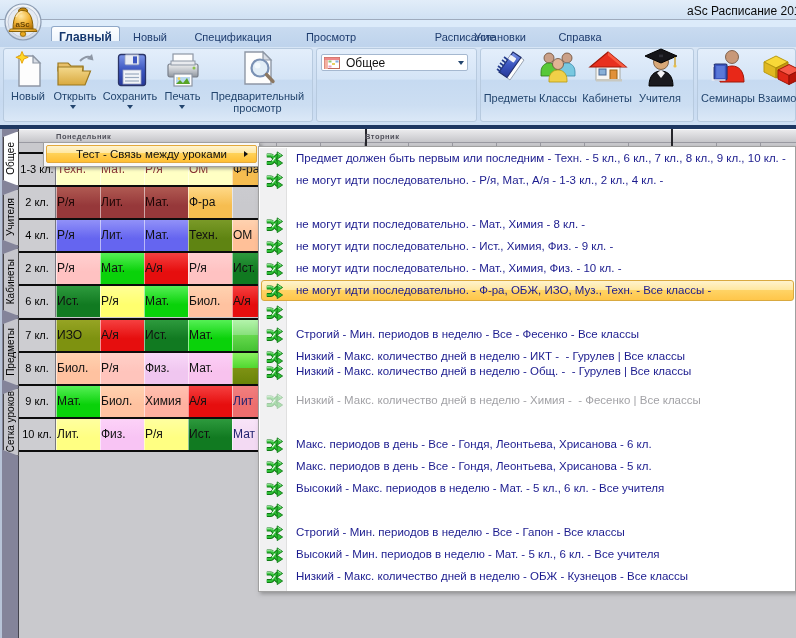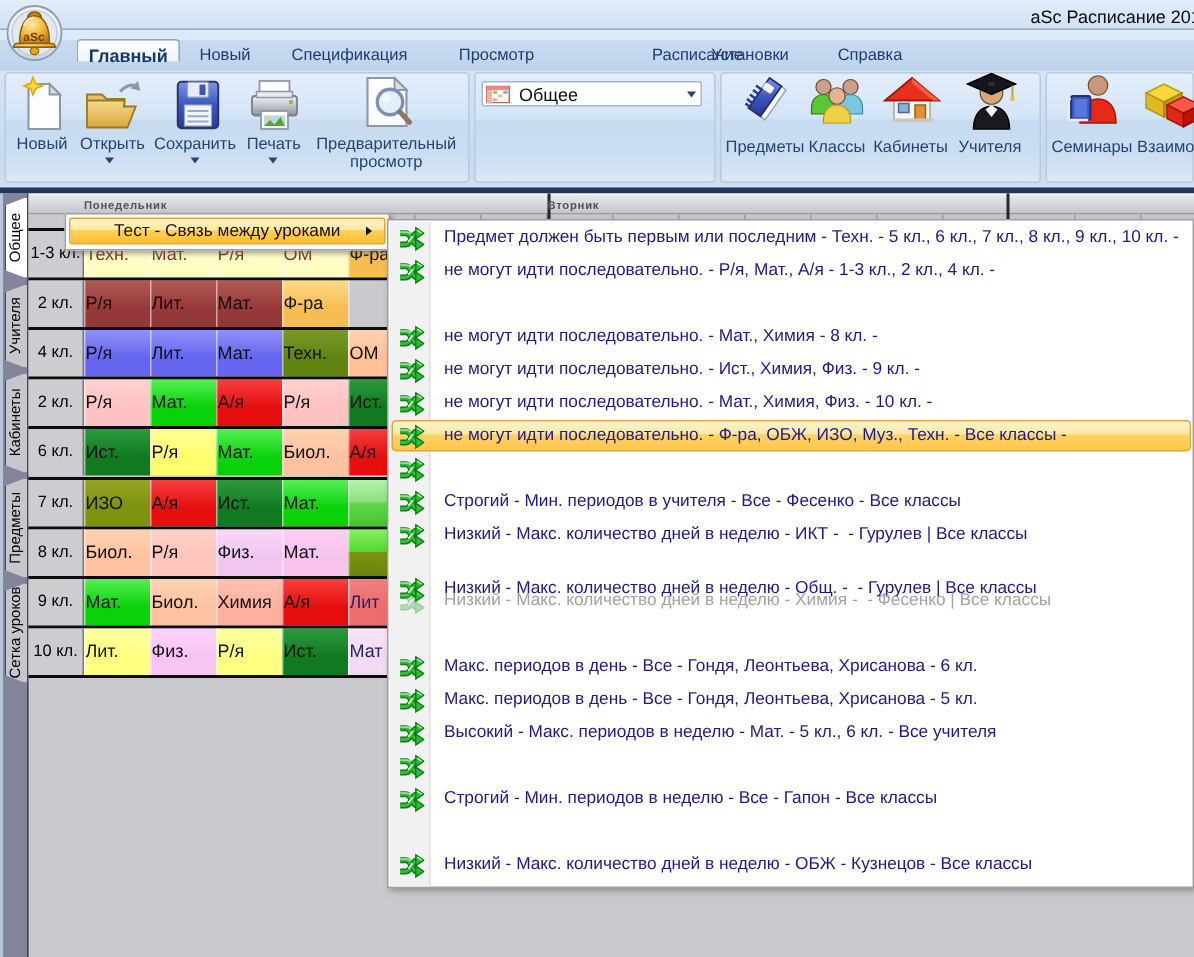--- a/index.html
+++ b/index.html
@@ -392,29 +392,29 @@
       </div>
 <div class="mi" style="top:154.8px;">
         <svg width="17" height="17" viewBox="0 0 17 17">
           <use href="#shuf"></use>
         </svg>
       </div>
 <div class="mi" style="top:176.8px;">
         <svg width="17" height="17" viewBox="0 0 17 17">
           <use href="#shuf"></use>
         </svg>
-        <span>Строгий - Мин. периодов в учителя - Все - Фесенко - Все классы</span>
+        <span>Строгий - Мин. периодов в неделю - Все - Фесенко - Все классы</span>
       </div>
 <div class="mi" style="top:198.8px;">
         <svg width="17" height="17" viewBox="0 0 17 17">
           <use href="#shuf"></use>
         </svg>
         <span>Низкий - Макс. количество дней в неделю - ИКТ - &nbsp;- Гурулев | Все классы</span>
       </div>
-<div class="mi" style="top:235px;">
+<div class="mi" style="top:214px;">
         <svg width="17" height="17" viewBox="0 0 17 17">
           <use href="#shuf"></use>
         </svg>
         <span>Низкий - Макс. количество дней в неделю - Общ. - &nbsp;- Гурулев | Все классы</span>
       </div>
 <div class="mi dis" style="top:242.8px;">
         <svg width="17" height="17" viewBox="0 0 17 17">
           <use href="#shuf"></use>
         </svg>
         <span>Низкий - Макс. количество дней в неделю - Химия - &nbsp;- Фесенко | Все классы</span>
@@ -440,20 +440,26 @@
 <div class="mi" style="top:352.8px;">
         <svg width="17" height="17" viewBox="0 0 17 17">
           <use href="#shuf"></use>
         </svg>
       </div>
 <div class="mi" style="top:374.8px;">
         <svg width="17" height="17" viewBox="0 0 17 17">
           <use href="#shuf"></use>
         </svg>
         <span>Строгий - Мин. периодов в неделю - Все - Гапон - Все классы</span>
+      </div>
+<div class="mi" style="top:396.8px;">
+        <svg width="17" height="17" viewBox="0 0 17 17">
+          <use href="#shuf"></use>
+        </svg>
+        <span>Высокий - Мин. периодов в неделю - Мат. - 5 кл., 6 кл. - Все учителя</span>
       </div>
 <div class="mi" style="top:418.8px;">
         <svg width="17" height="17" viewBox="0 0 17 17">
           <use href="#shuf"></use>
         </svg>
         <span>Низкий - Макс. количество дней в неделю - ОБЖ - Кузнецов - Все классы</span>
       </div>
 </div>
 </div>
 </body></html>

